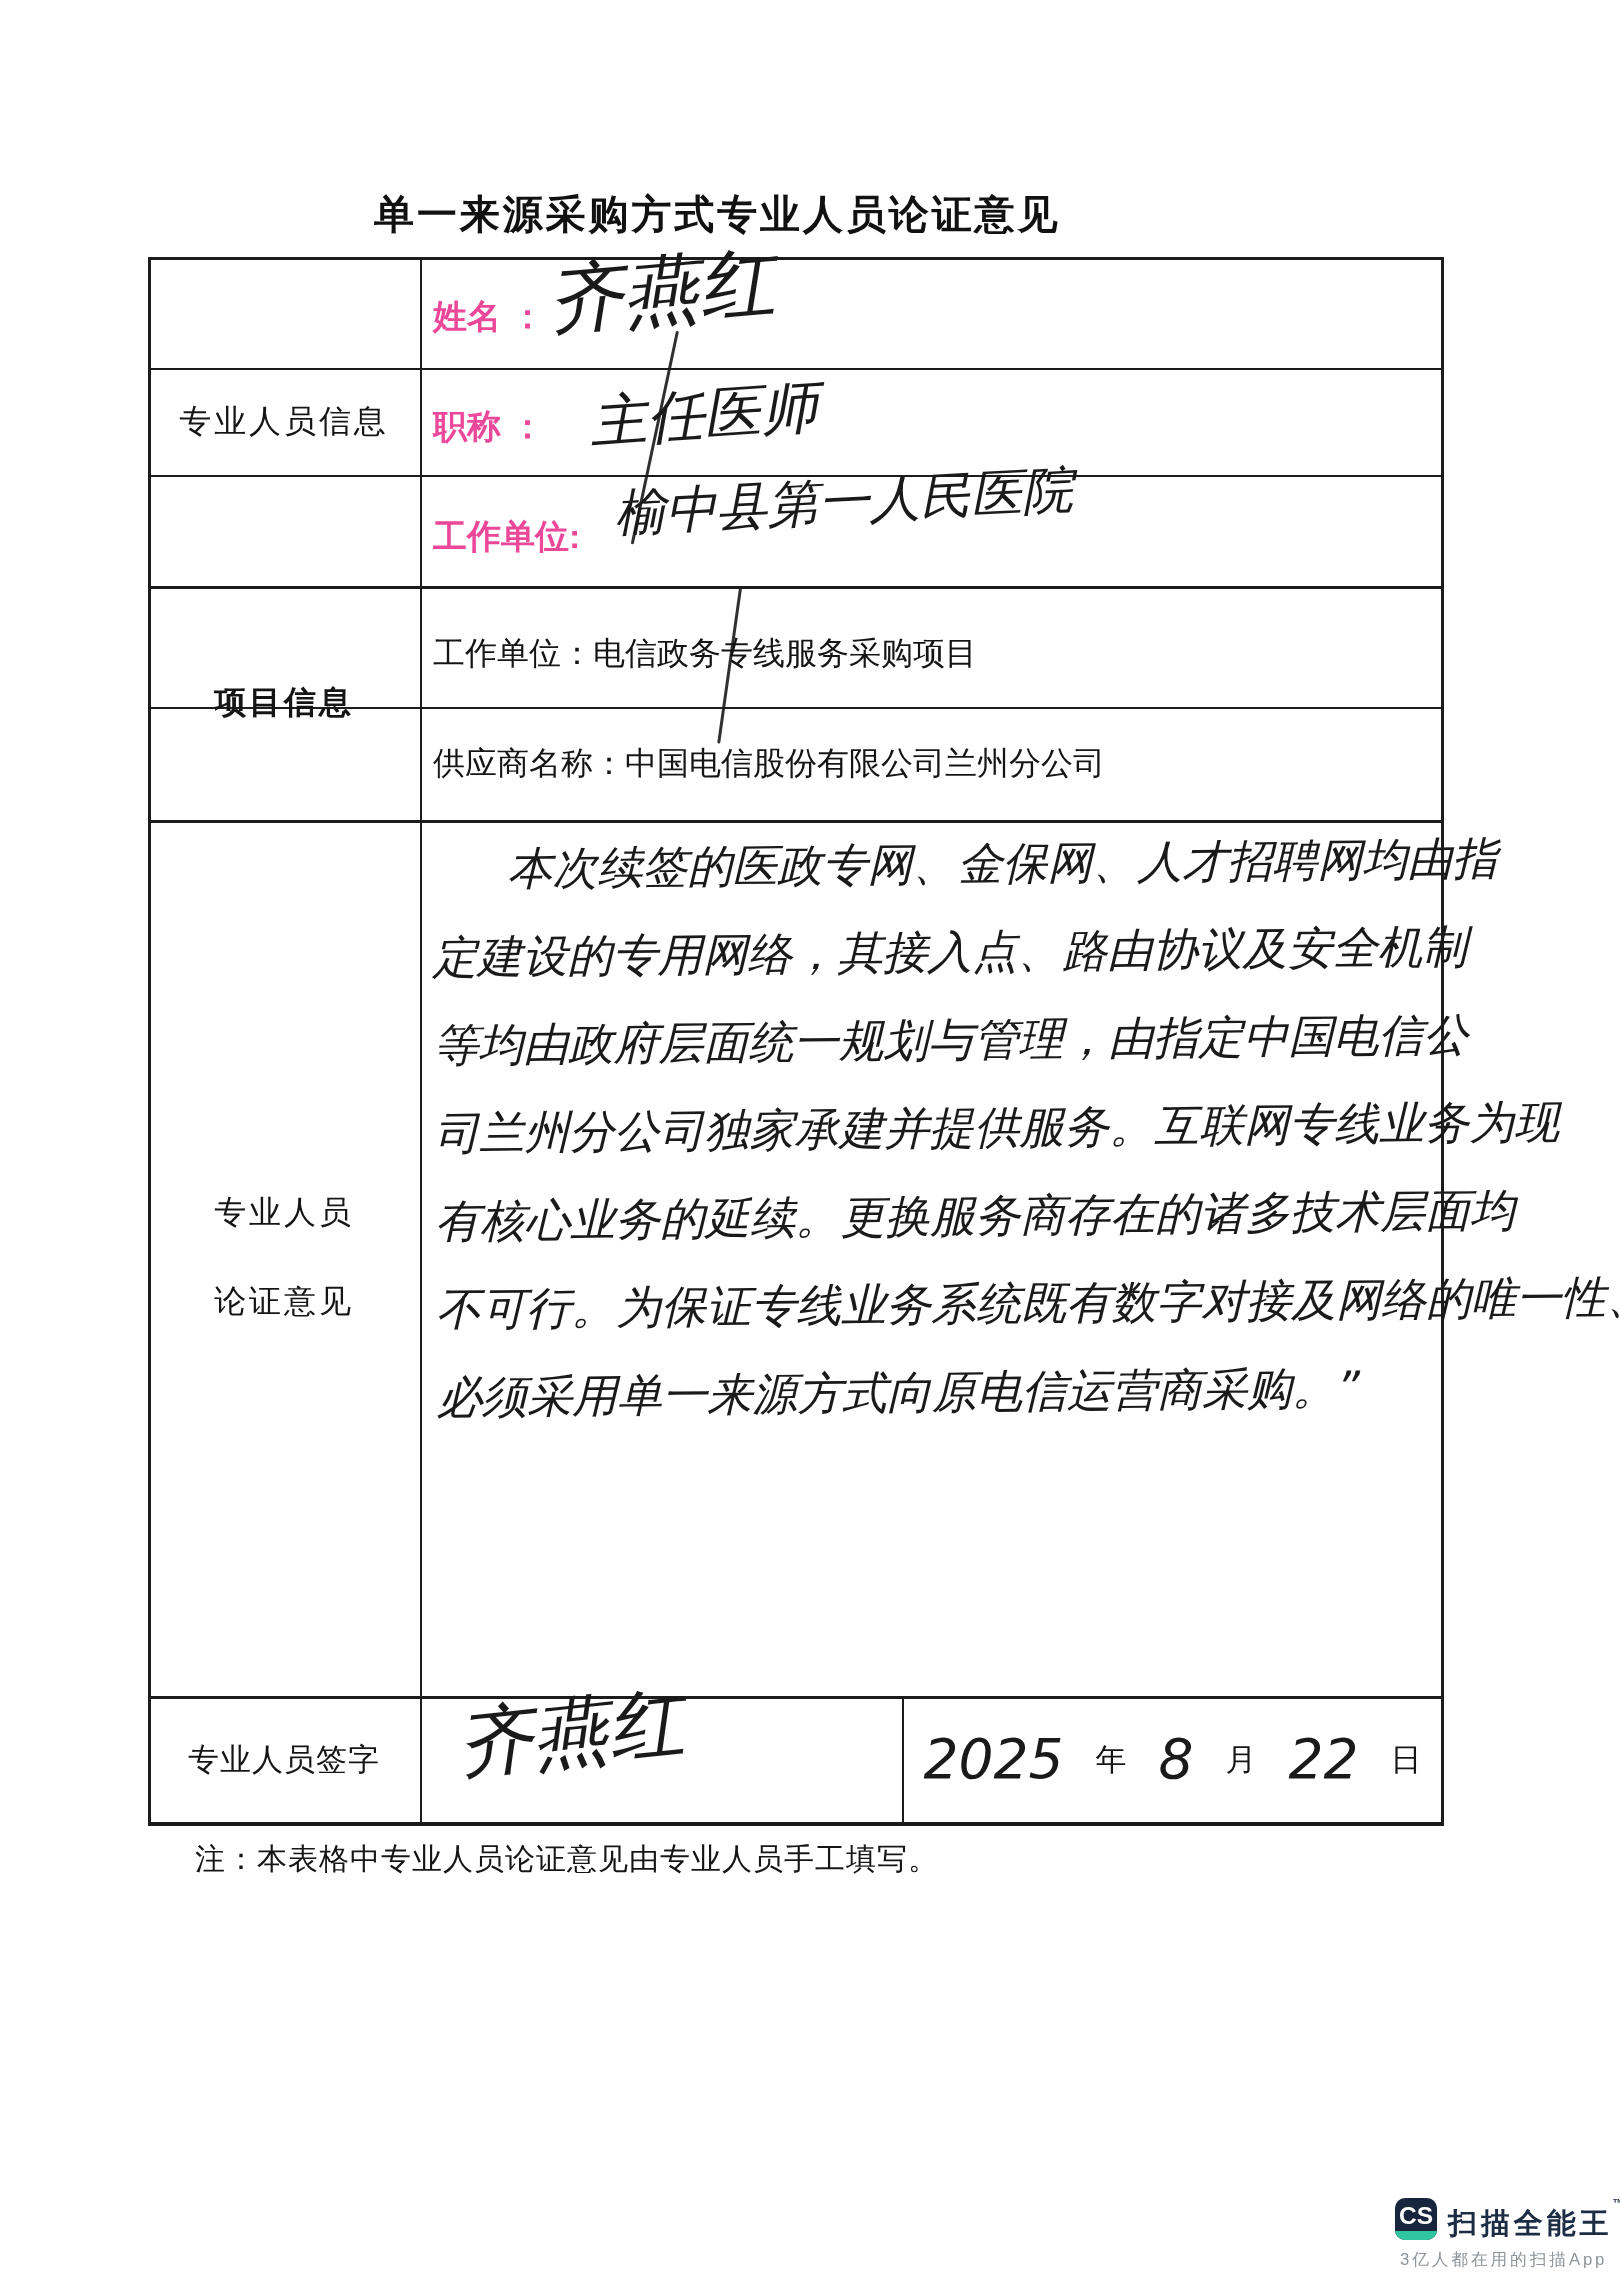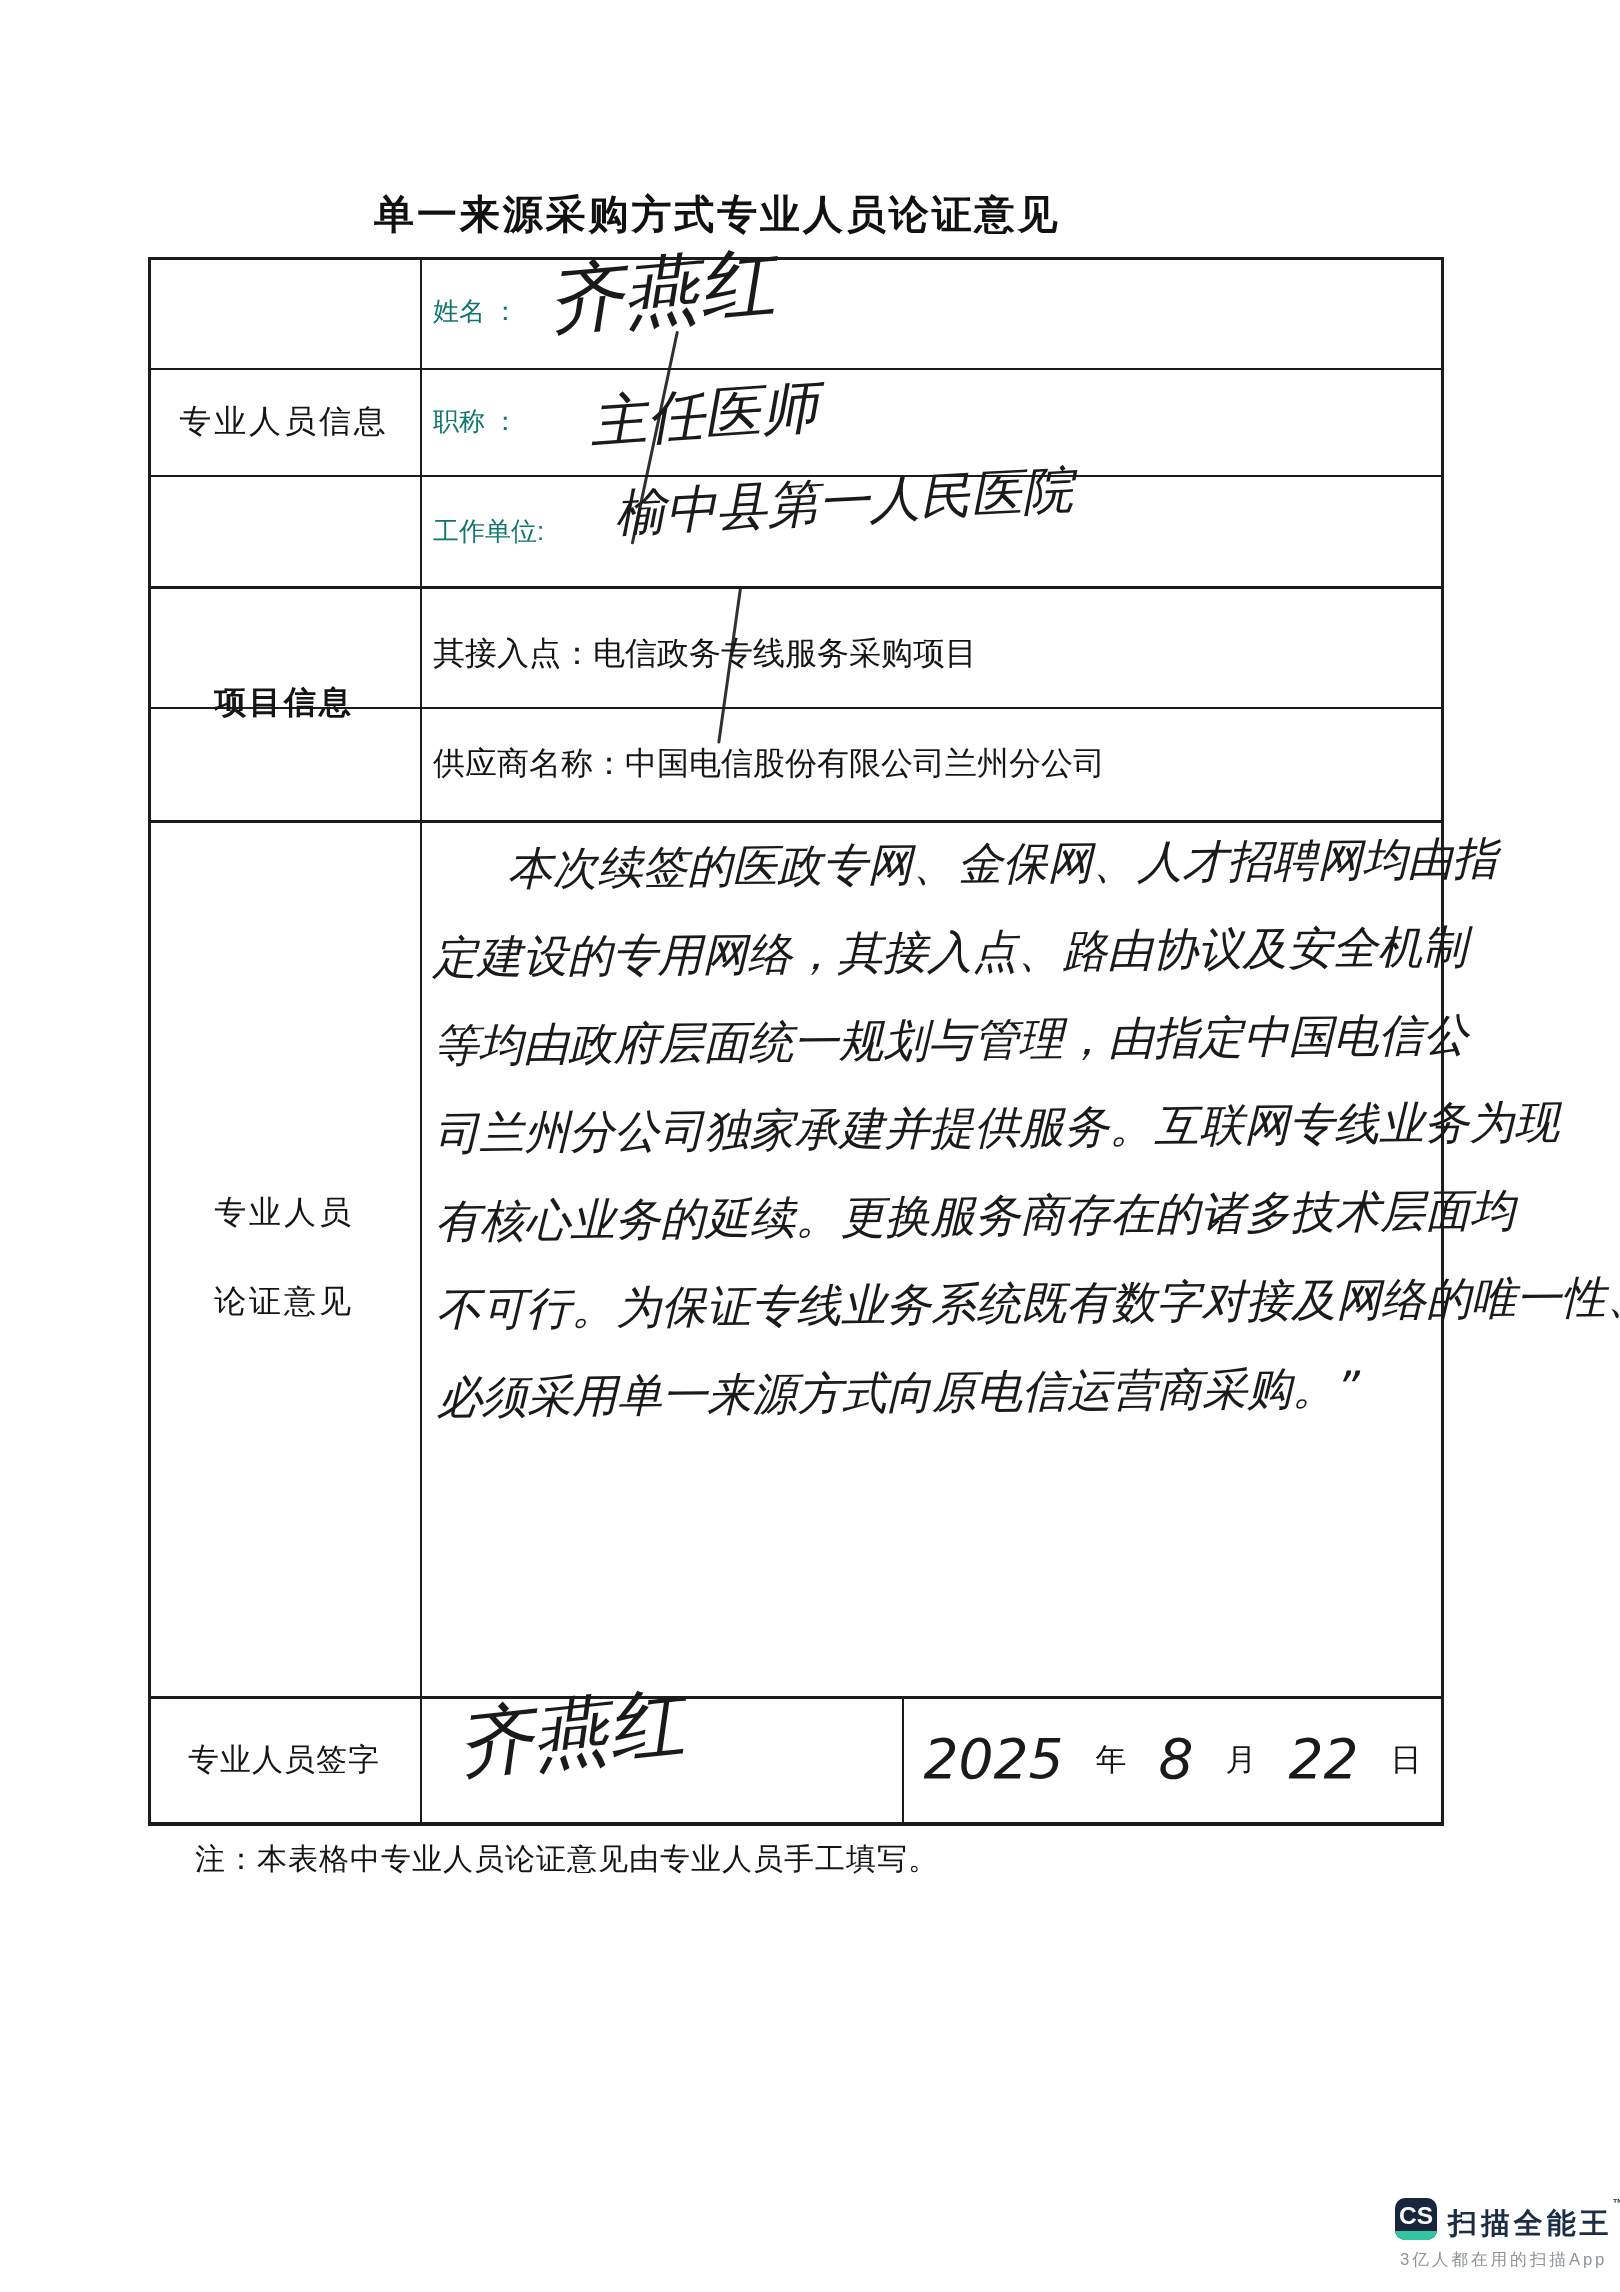--- a/index.html
+++ b/index.html
@@ -17,21 +17,21 @@
     font-size:40px;font-weight:bold;letter-spacing:2.9px;
     color:#111;white-space:nowrap;
   }
   .cell-header{
     display:flex;align-items:center;justify-content:center;
     font-size:32px;letter-spacing:2.9px;color:#151515;
     text-align:center;
     border-radius:10px;
   }
   .cell-header.two-line{flex-direction:column;gap:45px;}
-  .printed-label{font-size:26px;color:#0f766e;white-space:nowrap;}
+  .printed-label{font-size:34px;color:#ec4899;white-space:nowrap;font-weight:bold;}
   .printed-value{font-size:32px;color:#151515;white-space:nowrap;}
   .handwriting{
     font-family:"DejaVu Sans",sans-serif;
     font-style:italic;
     color:#1a1a1a;
     white-space:nowrap;
     line-height:1;
   }
   .hw-name{font-size:76px;transform:rotate(-5deg);transform-origin:left top;}
   .hw-title{font-size:57px;transform:rotate(-4deg);transform-origin:left top;}
@@ -105,21 +105,21 @@
   <div class="pen-stroke" style="left:676px;top:331px;height:218px;transform:rotate(12deg);"></div>
 
   <div class="abs printed-label" style="left:433px;top:404px;">职称 ：</div>
   <div class="abs handwriting hw-title" style="left:588px;top:394px;">主任医师</div>
   <div class="pen-stroke" style="left:739px;top:588px;height:157px;transform:rotate(8deg);"></div>
 
   <div class="abs printed-label" style="left:433px;top:514px;">工作单位:</div>
   <div class="abs handwriting hw-unit" style="left:613px;top:488px;">榆中县第一人民医院</div>
 
   <div class="abs cell-header" style="left:148px;top:586px;width:272px;height:234px;font-weight:bold;">项目信息</div>
-  <div class="abs printed-value" style="left:433px;top:632px;">其接入点：电信政务专线服务采购项目</div>
+  <div class="abs printed-value" style="left:433px;top:632px;">工作单位：电信政务专线服务采购项目</div>
   <div class="abs cell-header two-line" style="left:148px;top:820px;width:272px;height:875px;">
     <span>专业人员</span>
     <span>论证意见</span>
   </div>
 
   <div class="abs printed-value" style="left:433px;top:742px;">供应商名称：中国电信股份有限公司兰州分公司</div>
 
   <div class="abs opinion-block" style="left:431px;top:826px;width:1010px;">
     <span class="handwriting opinion-line first">本次续签的医政专网、金保网、人才招聘网均由指</span>
     <span class="handwriting opinion-line">定建设的专用网络，其接入点、路由协议及安全机制</span>

